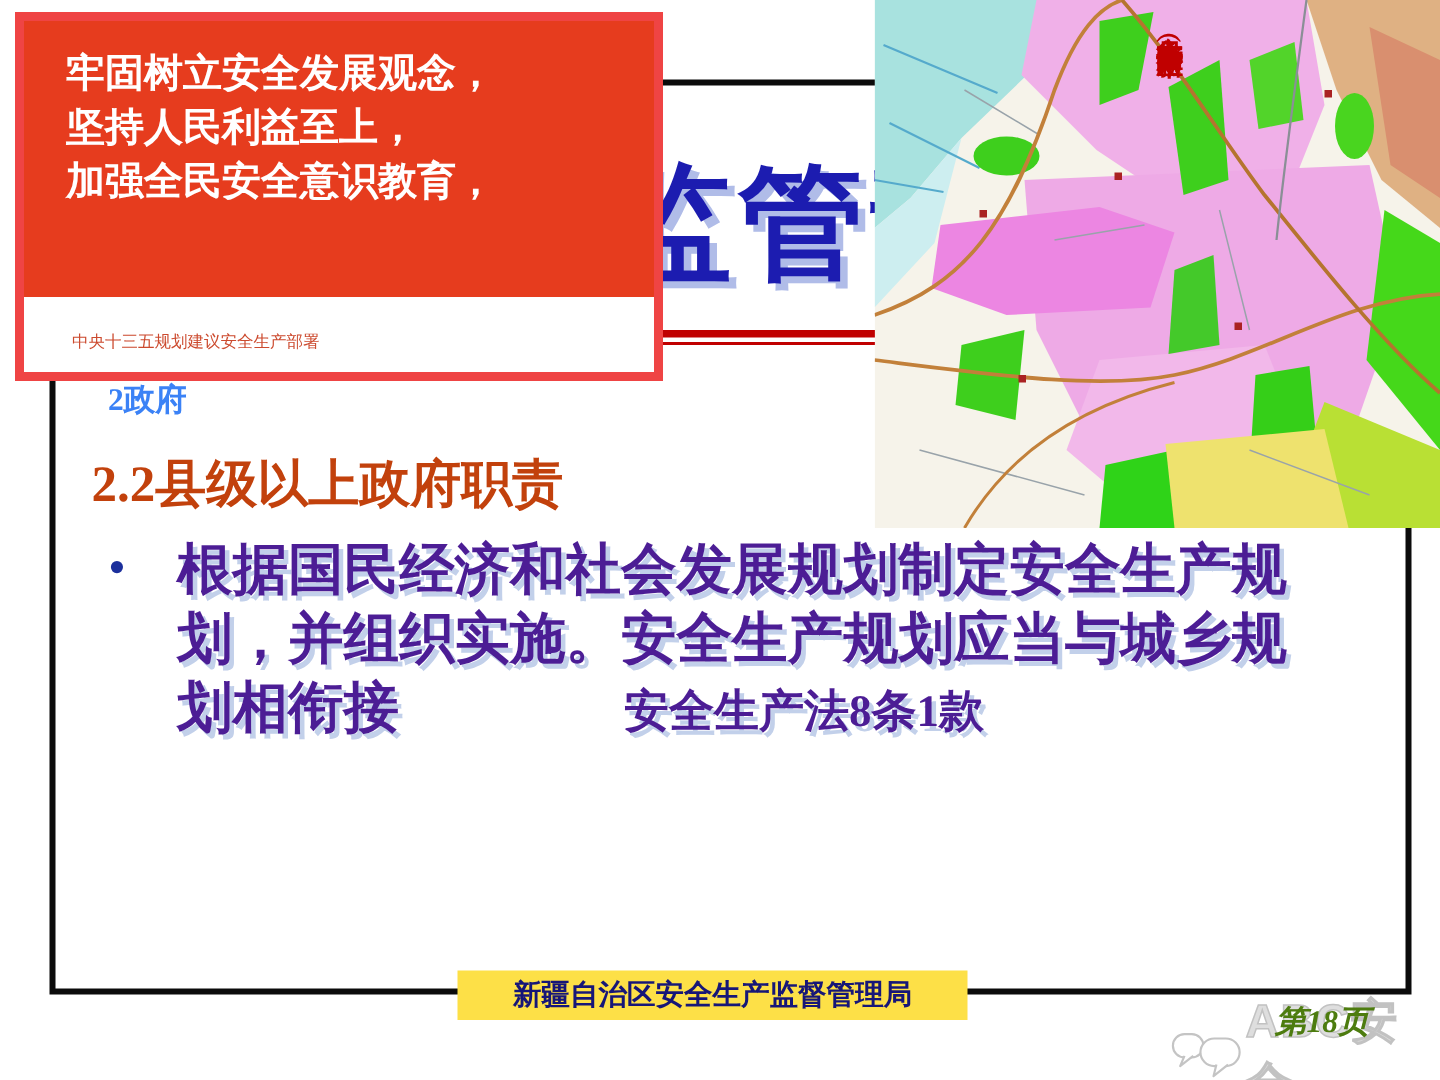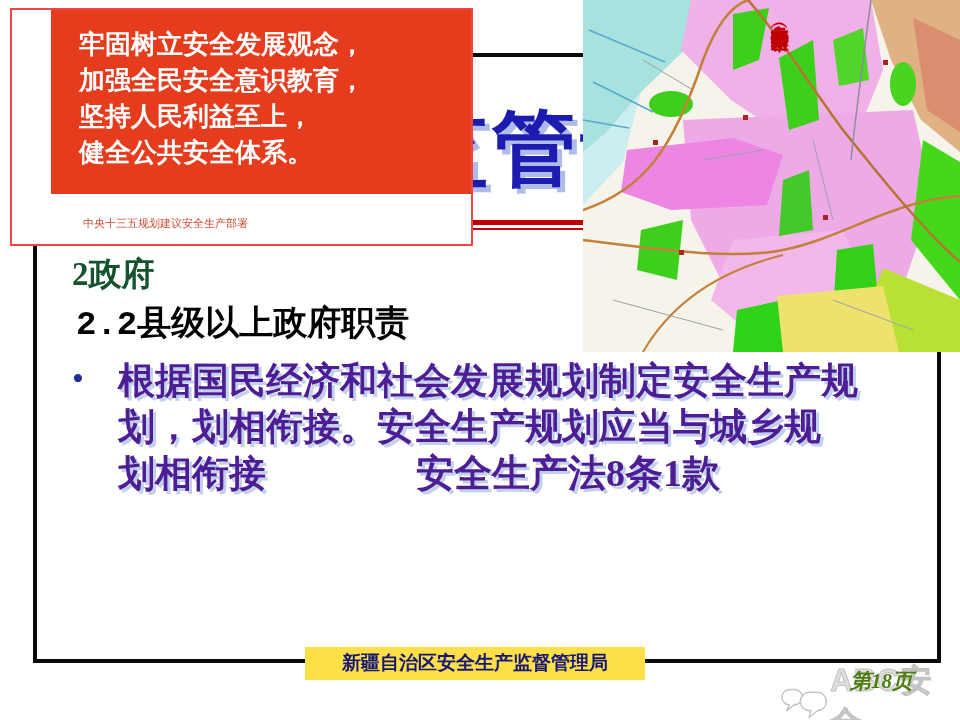--- a/index.html
+++ b/index.html
@@ -19,47 +19,46 @@
     letter-spacing:4px; white-space:nowrap;
     text-shadow:5px 5px 0 #b0bce8;
   }
   
   .rule { position:absolute; left:40px; top:220px; width:545px; z-index:2; }
   .rule-thick { height:5px; background:#c00000; }
   .rule-thin  { height:2px; background:#c00000; margin-top:3px; }
   
   .card {
     position:absolute; left:10px; top:8px; width:420px; height:234px;
-    background:#ffffff; border:2px solid #ef4444; z-index:3;
+    background:#ffffff; border:6px solid #ef4444; z-index:3;
     font-family:"Liberation Sans","DejaVu Sans",sans-serif;
-    padding-left:39px;
   }
   .card-red {
     background:#e63c1e; height:168px; padding:16px 0 0 28px;
     color:#ffffff; font-weight:bold; font-size:26px; line-height:36px;
   }
   .card-caption { color:#cc4a2e; font-size:11px; padding:22px 0 0 32px; }
   
   .map { position:absolute; left:583px; top:0; width:377px; height:352px; z-index:3; overflow:hidden; }
   .map svg { display:block; width:100%; height:100%; }
   .map-label {
     position:absolute; left:186px; top:10px; writing-mode:vertical-rl;
     font-family:"Liberation Sans","DejaVu Sans",sans-serif;
     font-size:18px; line-height:1.1; font-weight:bold; color:#c00000; letter-spacing:1px;
   }
   
-  .h1 { position:absolute; left:72px; top:252px; z-index:2; font-size:33px; font-weight:bold; color:#14532d; }
-  .h2 { position:absolute; left:76px; top:300px; z-index:2; font-size:34px; font-weight:bold; color:#000000;font-family:Liberation Mono, monospace; }
+  .h1 { position:absolute; left:72px; top:252px; z-index:2; font-size:21px; font-weight:bold; color:#3b82f6; }
+  .h2 { position:absolute; left:61px; top:300px; z-index:2; font-size:34px; font-weight:bold; color:#c2410c; }
   .bullet-row { position:absolute; left:72px; top:358px; z-index:2; display:flex; }
   .marker { font-size:34px; color:#1c2f9c; width:46px; padding-top:2px; }
   .bullet-text {
     font-size:37px; font-weight:bold; color:#4c1d95; line-height:46px;
     white-space:nowrap; text-shadow:3px 3px 0 #c2d0ea;
   }
-  .ref { font-size:38px; margin-left:150px; }
+  .ref { font-size:30px; margin-left:150px; }
   
   .footer {
     position:absolute; left:305px; top:647px; width:340px; z-index:4;
     background:#fde047; text-align:center; padding:3px 0 4px;
     font-family:"Liberation Sans","DejaVu Sans",sans-serif;
     font-size:19px; font-weight:bold; color:#161678;
   }
   
   .watermark { position:absolute; left:780px; top:660px; z-index:2; display:flex; align-items:center; }
   .wm-text {
@@ -82,23 +81,22 @@
   <div class="title">监管责</div>
 
   <div class="rule">
     <div class="rule-thick"></div>
     <div class="rule-thin"></div>
   </div>
 
   <div class="card">
     <div class="card-red">
       <div>牢固树立安全发展观念，</div>
+      <div>坚持人民利益至上，</div>
       <div>加强全民安全意识教育，</div>
-      <div>坚持人民利益至上，</div>
-      <div>健全公共安全体系。</div>
     </div>
     <div class="card-caption">中央十三五规划建议安全生产部署</div>
   </div>
 
   <div class="map">
     <svg viewBox="0 0 377 352" preserveAspectRatio="none">
       <rect width="377" height="352" fill="#f6f3ea"></rect>
 
       <polygon points="0,0 130,0 110,42 58,92 24,132 0,152" fill="#a8e2df"></polygon>
       <polygon points="0,152 24,132 58,92 40,162 0,205" fill="#cdeef0"></polygon>
@@ -143,21 +141,21 @@
     <div class="map-label">乌鲁木齐高新区（新市区）</div>
   </div>
 
   <div class="h1">2政府</div>
   <div class="h2">2.2县级以上政府职责</div>
 
   <div class="bullet-row">
     <span class="marker">•</span>
     <div class="bullet-text">
       <div>根据国民经济和社会发展规划制定安全生产规</div>
-      <div>划，划相衔接。安全生产规划应当与城乡规</div>
+      <div>划，并组织实施。安全生产规划应当与城乡规</div>
       <div>
         <span>划相衔接</span><span class="ref">安全生产法8条1款</span>
       </div>
     </div>
   </div>
 
   <div class="footer">新疆自治区安全生产监督管理局</div>
 
   <div class="watermark">
     <svg width="52" height="36" viewBox="0 0 52 36">

